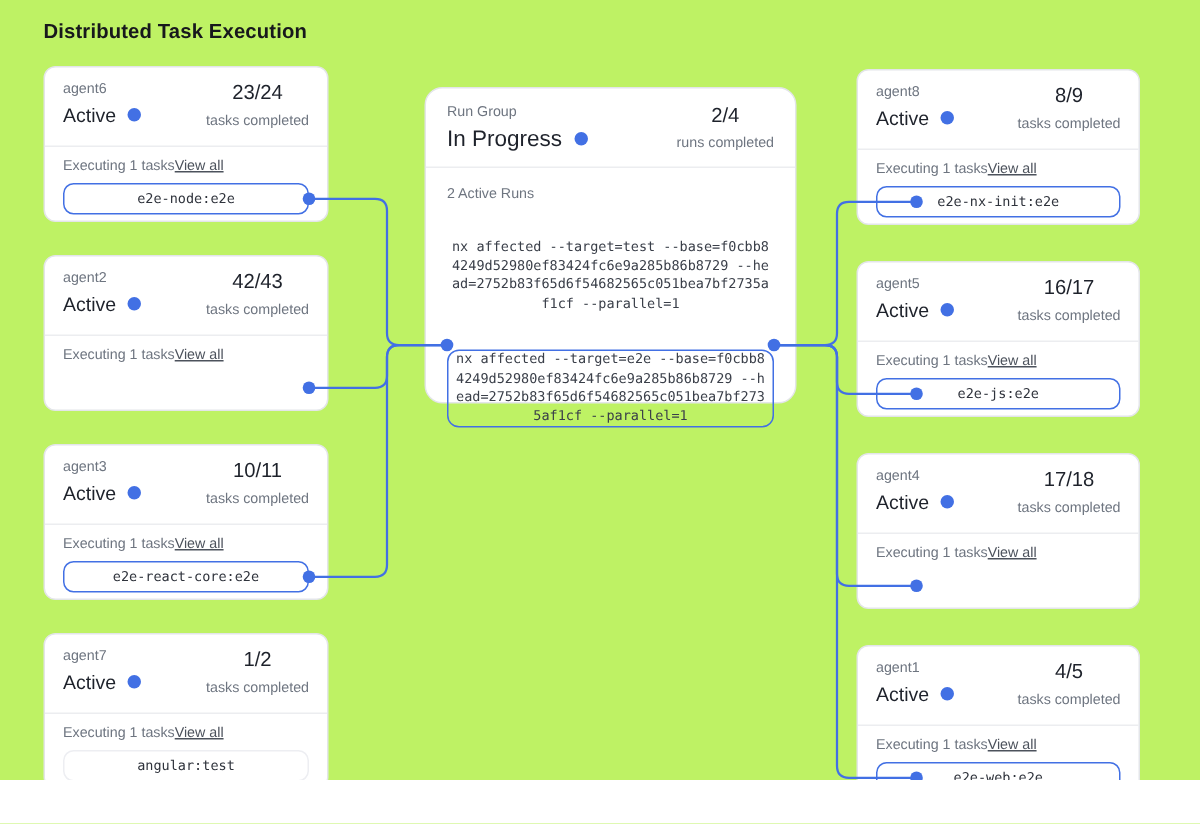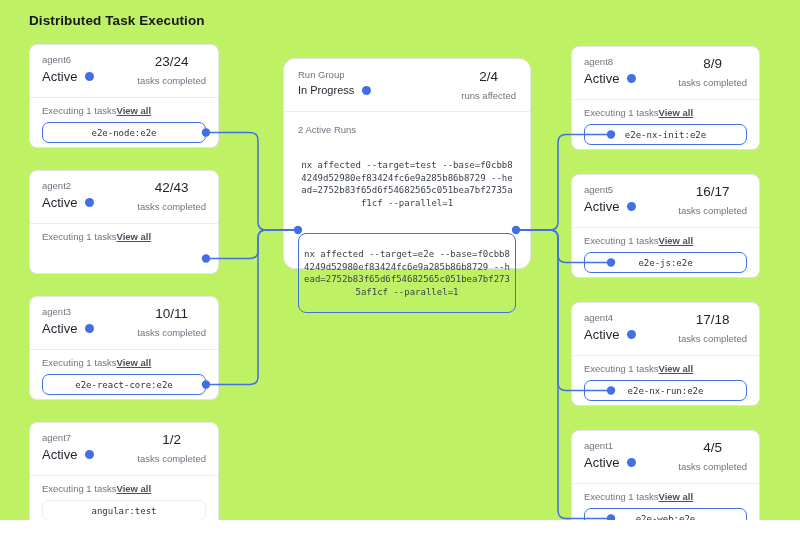--- a/index.html
+++ b/index.html
@@ -23,34 +23,34 @@
   .label { font-size:9.5px; color:var(--gray); }
   .status { display:flex; align-items:center; gap:8px; margin-top:4px; }
   .status-text { font-size:13px; color:var(--ink); }
   .dot { width:9px; height:9px; border-radius:50%; background:var(--accent); flex:0 0 auto; }
   .num-side { text-align:center; }
   .big { font-size:13.5px; color:var(--ink); }
   .num-side .label { margin-top:6px; }
 
   .ac-footer { padding:6px 12px 0; }
   .ac-foot-row { display:flex; align-items:center; height:13px; }
-  .view-all { font-size:9.5px; color:#4c525c; text-decoration:underline; cursor:pointer;font-weight:bold; }
+  .view-all { font-size:9.5px; color:#4c525c; text-decoration:underline; cursor:pointer; }
   .pill { margin-top:5px; height:21px; border-radius:7px; display:flex; align-items:center; justify-content:center;
           font-family:"DejaVu Sans Mono", monospace; font-size:9px; color:#2f333c; border:1.5px solid #edeef2; background:#fff; }
   .pill-active { border-color:var(--accent); }
 
   
   .center-card { position:absolute; left:283px; top:58px; width:248px; height:211px; background:#fff;
                  border:1px solid var(--border); border-radius:12px; z-index:1; }
   .rg-header { height:53px; padding:10px 14px 0; display:flex; justify-content:space-between; border-bottom:1px solid var(--divider); }
-  .rg-header .status-text { font-size:11px; }
+  .rg-header .status-text { font-size:15px; }
   .rg-body { padding:12px 14px 0; }
   .cmd { margin-top:24px; padding:0 3px; font-family:"DejaVu Sans Mono", monospace; font-size:9px; line-height:12.5px;
          color:#3a3f49; text-align:center; word-break:break-all; }
-  .cmd-active { border:1.5px solid var(--accent); border-radius:8px; padding:14px 5px; }
+  .cmd-active { border:1.5px solid var(--accent); border-radius:8px; padding:0 5px; }
 </style>
 </head>
 <body>
 
 <div class="stage">
   <div class="page-title">Distributed Task Execution</div>
 
   <svg id="connector-svg" viewBox="0 0 800 549">
       <path d="M206 132.5 L250 132.5 Q258 132.5 258 140.5 L258 222 Q258 230 266 230 L298 230" fill="none" stroke="#4270e4" stroke-width="1.5"></path>
       <path d="M206 258.5 L250 258.5 Q258 258.5 258 250.5 L258 238 Q258 230 266 230 L298 230" fill="none" stroke="#4270e4" stroke-width="1.5"></path>
@@ -164,21 +164,21 @@
     <div class="rg-header">
       <div>
         <div class="label">Run Group</div>
         <div class="status">
           <span class="status-text">In Progress</span>
           <span class="dot"></span>
         </div>
       </div>
       <div class="num-side">
         <div class="big">2/4</div>
-        <div class="label">runs affected</div>
+        <div class="label">runs completed</div>
       </div>
     </div>
     <div class="rg-body">
       <div class="label">2 Active Runs</div>
       <div class="cmd">nx affected --target=test --base=f0cbb84249d52980ef83424fc6e9a285b86b8729 --head=2752b83f65d6f54682565c051bea7bf2735af1cf --parallel=1</div>
       <div class="cmd cmd-active" id="active-run-block">nx affected --target=e2e --base=f0cbb84249d52980ef83424fc6e9a285b86b8729 --head=2752b83f65d6f54682565c051bea7bf2735af1cf --parallel=1</div>
     </div>
   </div>
 
   <div class="col col-right" id="col-right">
@@ -238,21 +238,20 @@
       <div class="num-side">
         <div class="big">17/18</div>
         <div class="label">tasks completed</div>
       </div>
     </div>
     <div class="ac-footer">
       <div class="ac-foot-row">
         <span class="label">Executing 1 tasks</span>
         <a class="view-all">View all</a>
       </div>
-      <div class="pill pill-active">e2e-nx-run:e2e</div>
     </div>
   </div>
       <div class="agent-card">
     <div class="ac-header">
       <div>
         <div class="label">agent1</div>
         <div class="status">
           <span class="status-text">Active</span>
           <span class="dot"></span>
         </div>

